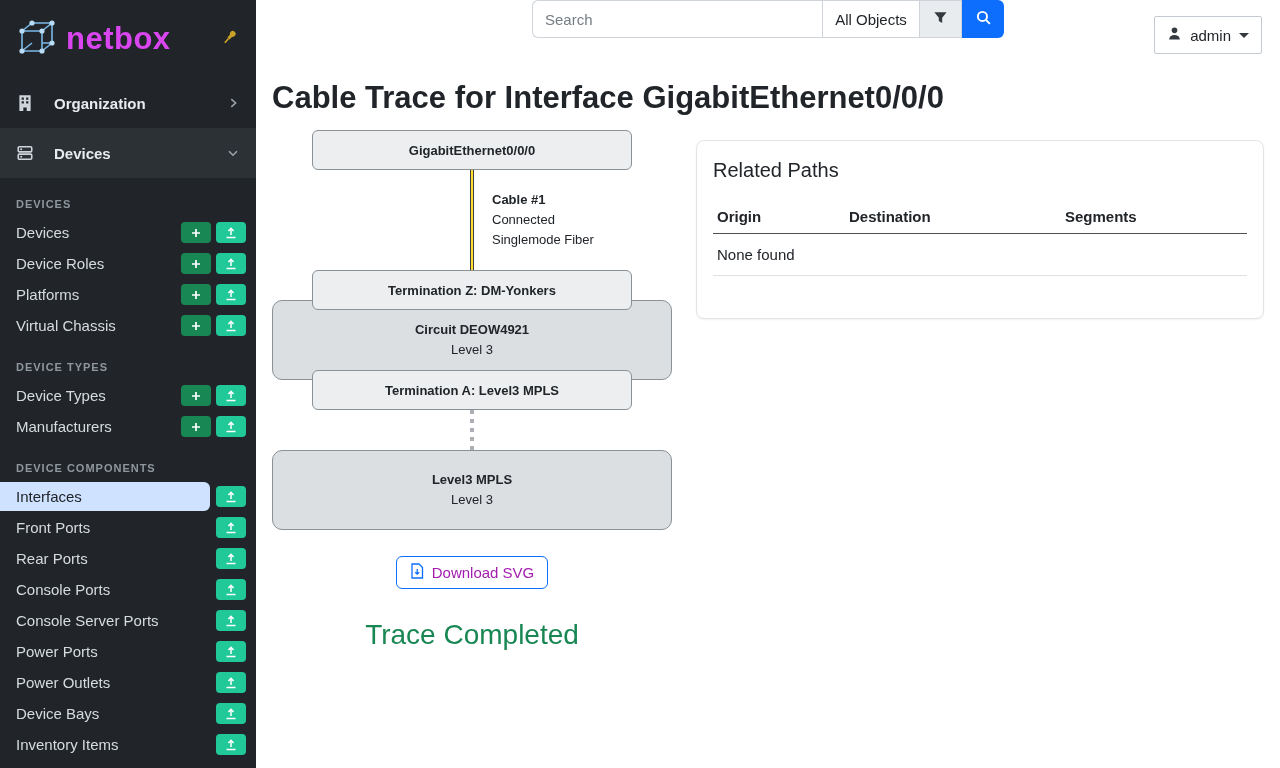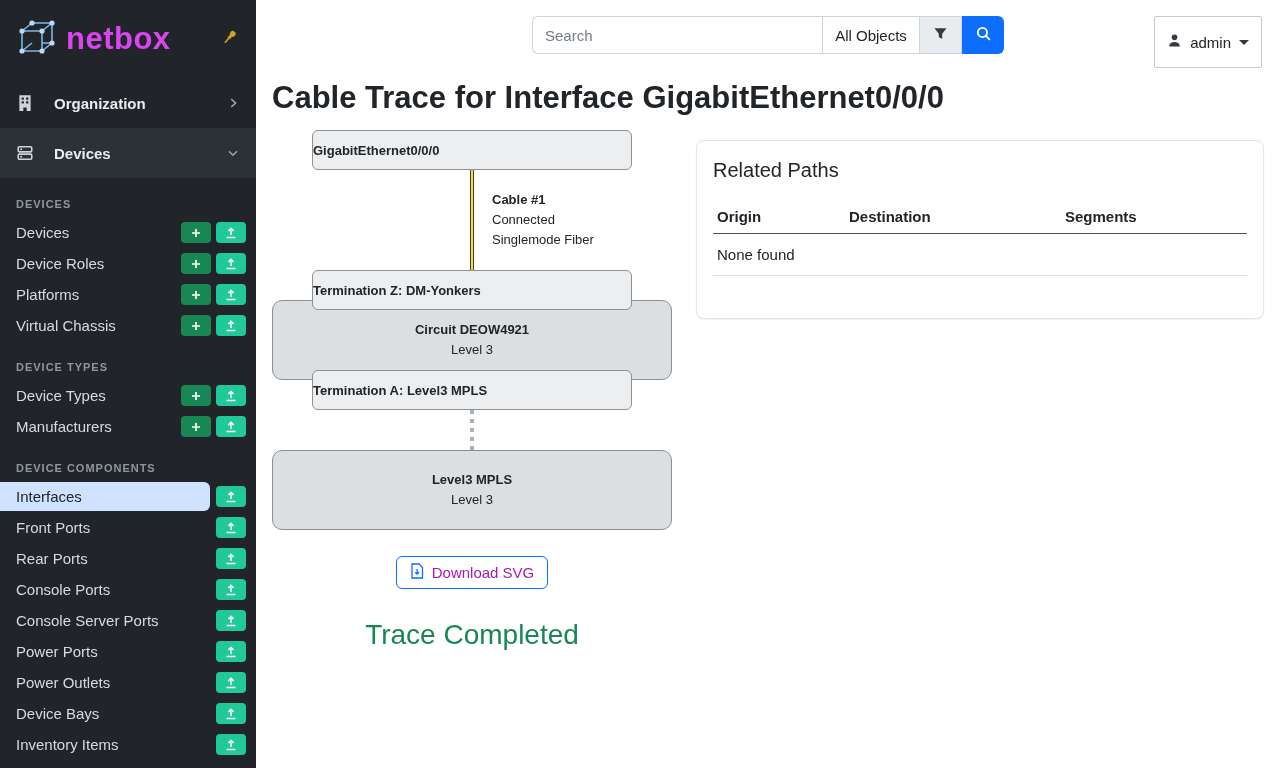--- a/index.html
+++ b/index.html
@@ -28,42 +28,42 @@
   .nav-link { flex:1; height:29px; line-height:29px; padding-left:16px; font-size:15px; color:#d6dbdf; cursor:pointer; white-space:nowrap; overflow:hidden; }
   .nav-link.active { background:#cfe2ff; color:#212529; border-radius:0 6px 6px 0; margin-right:6px; }
   .row-btns { display:flex; gap:5px; margin-right:10px; }
   .mini-btn { width:30px; height:21px; border:none; border-radius:4px; display:flex; align-items:center; justify-content:center; cursor:pointer; padding:0; }
   .mini-btn.add { background:#198754; }
   .mini-btn.import { background:#20c997; }
 
   
   .main { flex:1; display:flex; flex-direction:column; height:768px; overflow:hidden; background:#fff; }
 
-  .topbar { height:70px; min-height:70px; position:relative; display:flex; align-items:center; justify-content:center; }
+  .topbar { height:70px; min-height:70px; position:relative; display:flex; align-items:flex-start; justify-content:center; }
   .search-group { display:flex; height:38px; }
   .search-input { width:290px; border:1px solid #ced4da; border-right:0; border-radius:6px 0 0 6px; padding:0 12px; font-size:15px; font-family:"Liberation Sans", sans-serif; color:#212529; outline:none; }
   .search-input::placeholder { color:#747c84; }
   .obj-select { width:98px; border:1px solid #ced4da; background:#fff; display:flex; align-items:center; justify-content:center; font-size:15px; color:#212529; cursor:pointer; }
   .filter-btn { width:42px; border:1px solid #ced4da; border-left:0; background:#e9ecef; display:flex; align-items:center; justify-content:center; cursor:pointer; }
   .go-btn { width:42px; border:none; background:#0d6efd; border-radius:0 6px 6px 0; display:flex; align-items:center; justify-content:center; cursor:pointer; }
-  .user-btn { position:absolute; right:18px; top:16px; height:52px; padding:0 12px; background:#fff; border:1px solid #c4cbd3; border-radius:2px; display:flex; align-items:center; gap:8px; cursor:pointer; font-size:15px; color:#212529; }
+  .user-btn { position:absolute; right:18px; top:16px; height:38px; padding:0 12px; background:#fff; border:1px solid #c4cbd3; border-radius:2px; display:flex; align-items:center; gap:8px; cursor:pointer; font-size:15px; color:#212529; }
   .caret-down { width:0; height:0; border-left:5px solid transparent; border-right:5px solid transparent; border-top:5px solid #343a40; }
 
   .page { flex:1; overflow:hidden; padding:0 16px; }
   .page-title { margin:8px 0 0 0; font-size:31px; font-weight:700; line-height:40px; color:#212529; }
 
   .content-row { display:flex; gap:24px; align-items:flex-start; margin-top:22px; }
 
   
   .trace-col { width:400px; min-width:400px; display:flex; flex-direction:column; align-items:center; }
   .node-box { width:400px; border-radius:10px; border:1px solid #8a9197; background:#dbdfe2; position:relative; z-index:1; display:flex; flex-direction:column; align-items:center; justify-content:center; text-align:center; }
   .node-box.device { margin-top:17px; height:100px; background:#5cb85c; border-color:#449d44; color:#fff; }
   .node-box .nb-title { font-size:13px; font-weight:700; line-height:20px; }
   .node-box .nb-sub { font-size:13px; line-height:20px; }
-  .term-box { width:320px; height:40px; background:#eceeef; border:1px solid #8a9197; border-radius:6px; position:relative; z-index:2; display:flex; align-items:center; justify-content:flex-start; font-size:13px; font-weight:700; color:#212529; }
+  .term-box { width:320px; height:40px; background:#eceeef; border:1px solid #8a9197; border-radius:6px; position:relative; z-index:2; display:flex; align-items:center; justify-content:center; font-size:13px; font-weight:700; color:#212529; }
   .overlap-up { margin-top:-10px; }
   .cable-seg { width:400px; height:100px; position:relative; }
   .cable-line { position:absolute; left:50%; transform:translateX(-50%); top:0; bottom:0; width:4px; background:#ffdd33; border-left:1px solid #3f3f3f; border-right:1px solid #3f3f3f; }
   .cable-labels { position:absolute; left:calc(50% + 20px); top:20px; font-size:13px; line-height:20px; color:#212529; }
   .cable-labels .c-title { font-weight:700; }
   .node-box.two-line { height:80px; }
   .dot-connector { height:40px; width:4px; background:repeating-linear-gradient(to bottom, #aab0b6 0 4px, transparent 4px 9px); }
   .dl-row { margin-top:26px; }
   .dl-btn { display:inline-flex; align-items:center; gap:8px; padding:6px 13px; background:#fff; border:1px solid #0d6efd; color:#a21caf; border-radius:6px; font-size:15px; font-family:"Liberation Sans", sans-serif; cursor:pointer; }
   .trace-status { margin-top:30px; font-size:28px; color:#198754; text-align:center; }

